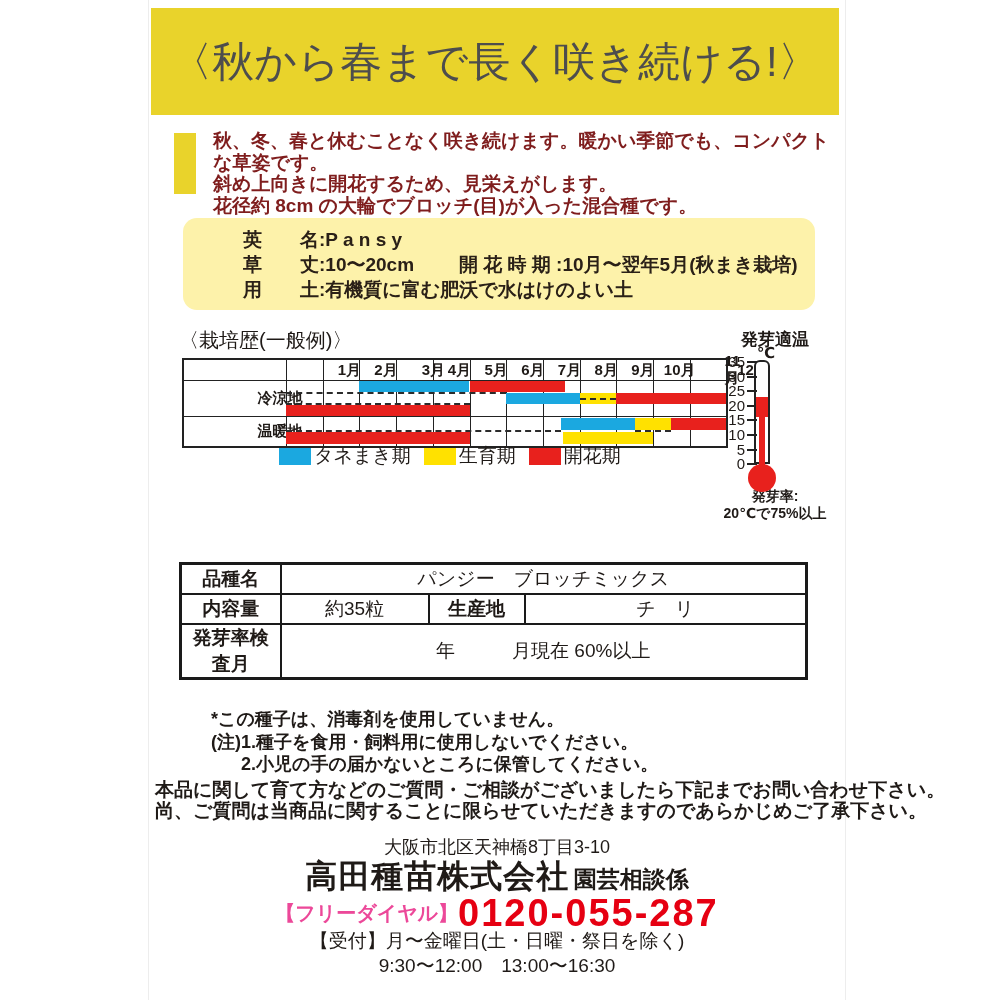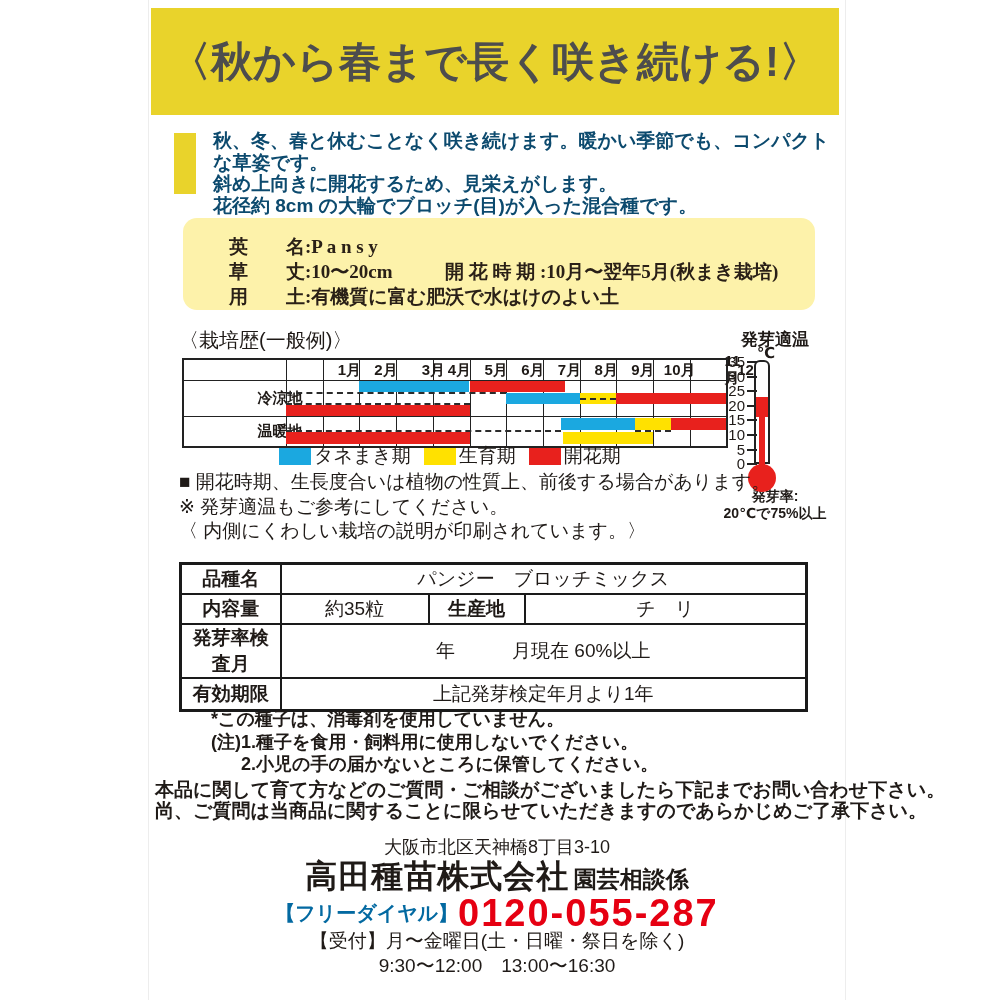--- a/index.html
+++ b/index.html
@@ -4,31 +4,31 @@
 <style>
   html,body{margin:0;padding:0;background:#ffffff;}
   .stage{position:relative;width:1000px;height:1000px;background:#ffffff;overflow:hidden;
          font-family:"Liberation Sans","DejaVu Sans",sans-serif;color:#1f1a17;}
   .packet{position:absolute;left:148px;top:0;width:696px;height:1000px;background:#fff;
           border-left:1px solid #ededed;border-right:1px solid #ededed;}
 
   
   .banner{position:absolute;left:2px;top:8px;width:688px;height:107px;display:flex;
           align-items:center;justify-content:center;}
-  .banner h1{margin:0;font-size:42px;font-weight:bold;letter-spacing:0px;}
+  .banner h1{margin:0;font-size:42px;font-weight:normal;letter-spacing:0px;}
 
   
   .intro-bar{position:absolute;left:25px;top:133px;width:22px;height:61px;}
   .intro{position:absolute;left:64px;top:130px;width:630px;font-size:19px;line-height:21.5px;
-         font-weight:bold;color:#0c4a6e;}
+         font-weight:bold;color:#7f1d1d;}
 
   
   .infobox{position:absolute;left:34px;top:218px;width:632px;height:92px;border-radius:14px;}
-  .infobox .row{position:absolute;left:46px;right:14px;display:flex;white-space:nowrap;
-                font-family:Liberation Serif, serif;font-weight:bold;font-size:19px;color:#2a2017;margin-top:7px;}
+  .infobox .row{position:absolute;left:60px;right:14px;display:flex;white-space:nowrap;
+                font-family:Liberation Sans, sans-serif;font-weight:bold;font-size:19px;color:#2a2017;}
   .infobox .l{display:inline-block;min-width:216px;}
 
   
   .cal-title{position:absolute;left:30px;top:327px;font-size:20px;font-weight:normal;}
   #cal-grid{position:absolute;left:33px;top:358px;border:2px solid #222;background:#fff;}
   .cell{position:absolute;box-sizing:border-box;font-size:15px;display:flex;align-items:center;
         justify-content:center;margin-left:45px;}
   .gridline{position:absolute;width:1px;background:#222;top:0;}
   .hline{position:absolute;height:1px;background:#222;left:0;}
   .bar{position:absolute;}
@@ -198,25 +198,20 @@
         <div class="t-tick" style="left: 28px; top: 106px; width: 10px;"></div>
         <div class="t-num" style="left: 0px; top: 116.6px;">5</div>
         <div class="t-tick" style="left: 28px; top: 120.6px; width: 10px;"></div>
         <div class="t-num" style="left: 0px; top: 131.2px;">0</div>
         <div class="t-tick" style="left: 28px; top: 135.2px; width: 10px;"></div>
         <div class="t-range" style="left: 37px; top: 69.04px; width: 12px; height: 20.44px;"></div>
         <div class="t-thread" style="left: 40px; top: 89.48px; width: 6px; height: 60.52px;"></div>
         <div class="t-bulb" style="left: 29px; top: 136px; width: 28px; height: 28px;"></div>
       </div>
 
-    <div class="notes">
-      <div>■ 開花時期、生長度合いは植物の性質上、前後する場合があります。</div>
-      <div>※ 発芽適温もご参考にしてください。</div>
-      <div>〈 内側にくわしい栽培の説明が印刷されています。〉</div>
-    </div>
 
     <table class="spec">
       <colgroup>
           <col style="width:100px;">
           <col style="width:148px;">
           <col style="width:96px;">
           <col style="width:282px;">
         </colgroup>
       <tbody>
           <tr style="height:30px;">
@@ -226,43 +221,39 @@
       <tr style="height:30px;">
         <td class="lbl">内容量</td>
         <td class="ctr">約35粒</td>
         <td class="lbl">生産地</td>
         <td class="ctr">チ　リ</td>
       </tr>
       <tr style="height:48px;">
         <td class="lbl">発芽率検査月</td>
         <td class="ctr" colspan="3">年　　　月現在 60%以上</td>
       </tr>
-      <tr style="height:33px;">
-        <td class="lbl">有効期限</td>
-        <td class="ctr" colspan="3">上記発芽検定年月より1年</td>
-      </tr>
     </tbody>
       </table>
 
     <div class="remarks">
       <div>*この種子は、消毒剤を使用していません。</div>
       <div>(注)1.種子を食用・飼料用に使用しないでください。</div>
       <div class="indent">2.小児の手の届かないところに保管してください。</div>
     </div>
 
     <div class="contact">
       <div>本品に関して育て方などのご質問・ご相談がございましたら下記までお問い合わせ下さい。</div>
       <div>尚、ご質問は当商品に関することに限らせていただきますのであらかじめご了承下さい。</div>
     </div>
 
     <div class="f-address">大阪市北区天神橋8丁目3-10</div>
     <div class="f-company">
       <span class="co">高田種苗株式会社</span>
       <span class="dept">園芸相談係</span>
     </div>
     <div class="f-phone">
-      <span class="plabel" style="color: #0369a1;">【フリーダイヤル】</span><span class="pnum" style="color: rgb(230, 0, 18);">0120-055-287</span>
+      <span class="plabel" style="color: #ec4899;">【フリーダイヤル】</span><span class="pnum" style="color: rgb(230, 0, 18);">0120-055-287</span>
     </div>
     <div class="f-hours-label">【受付】月〜金曜日(土・日曜・祭日を除く)</div>
     <div class="f-hours">9:30〜12:00　13:00〜16:30</div>
 
   </div>
 </div>
 
 </body></html>

